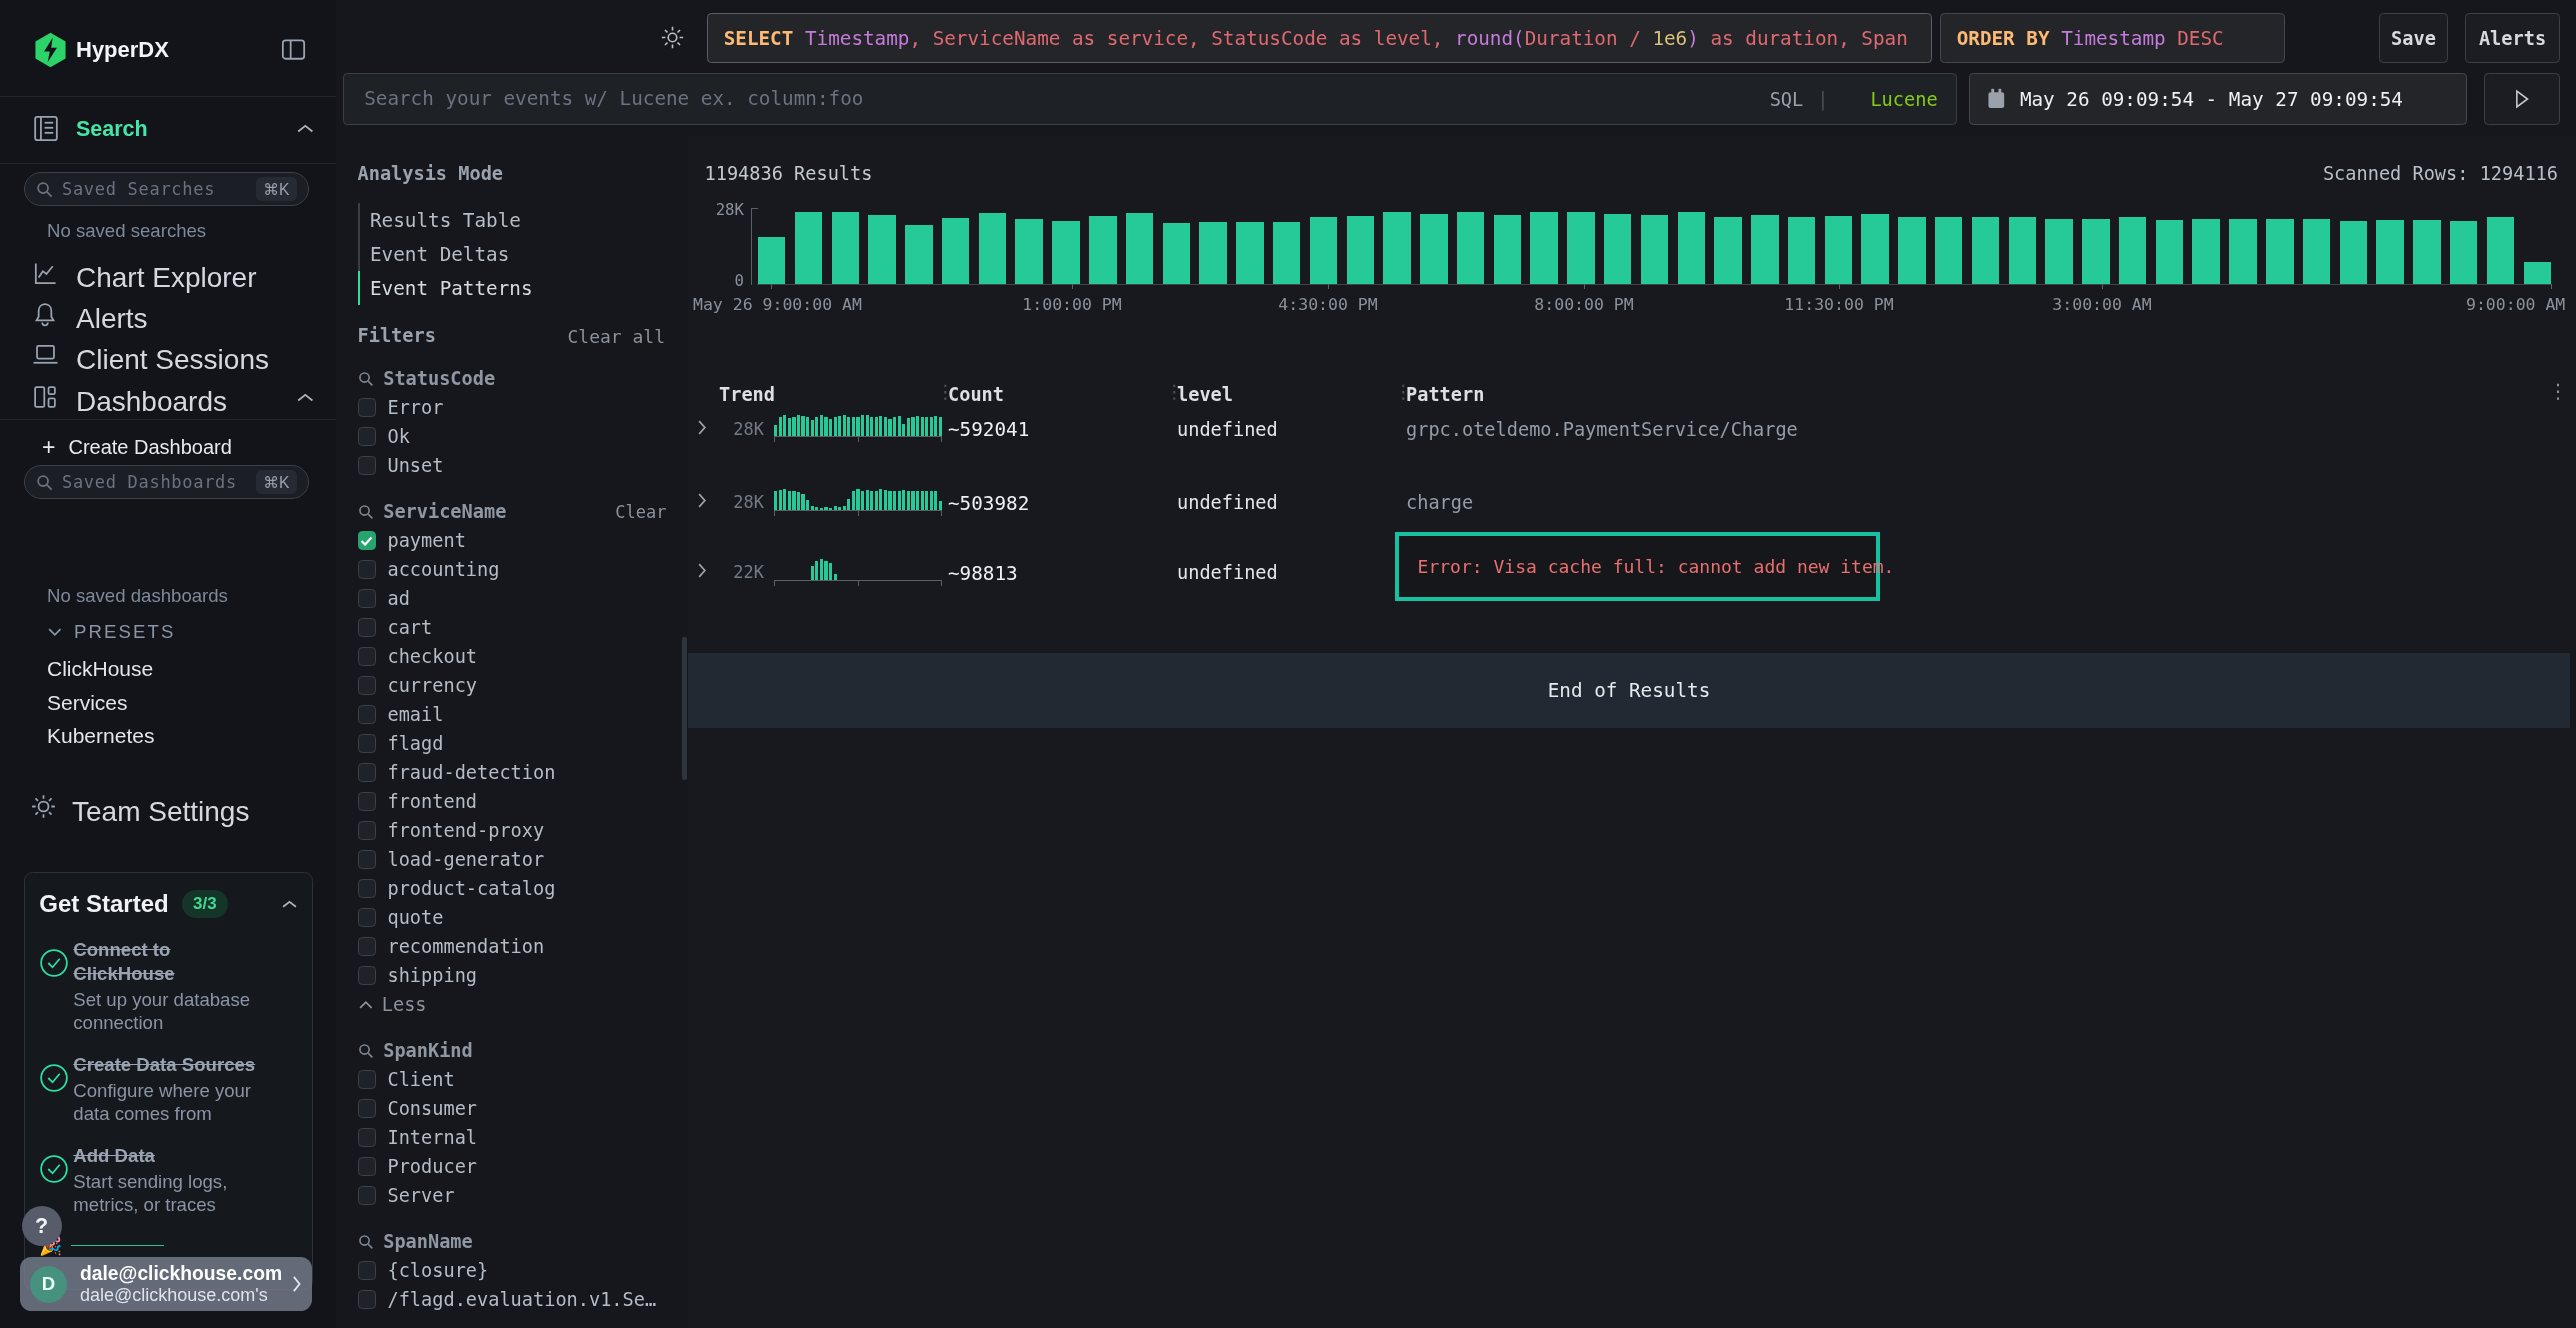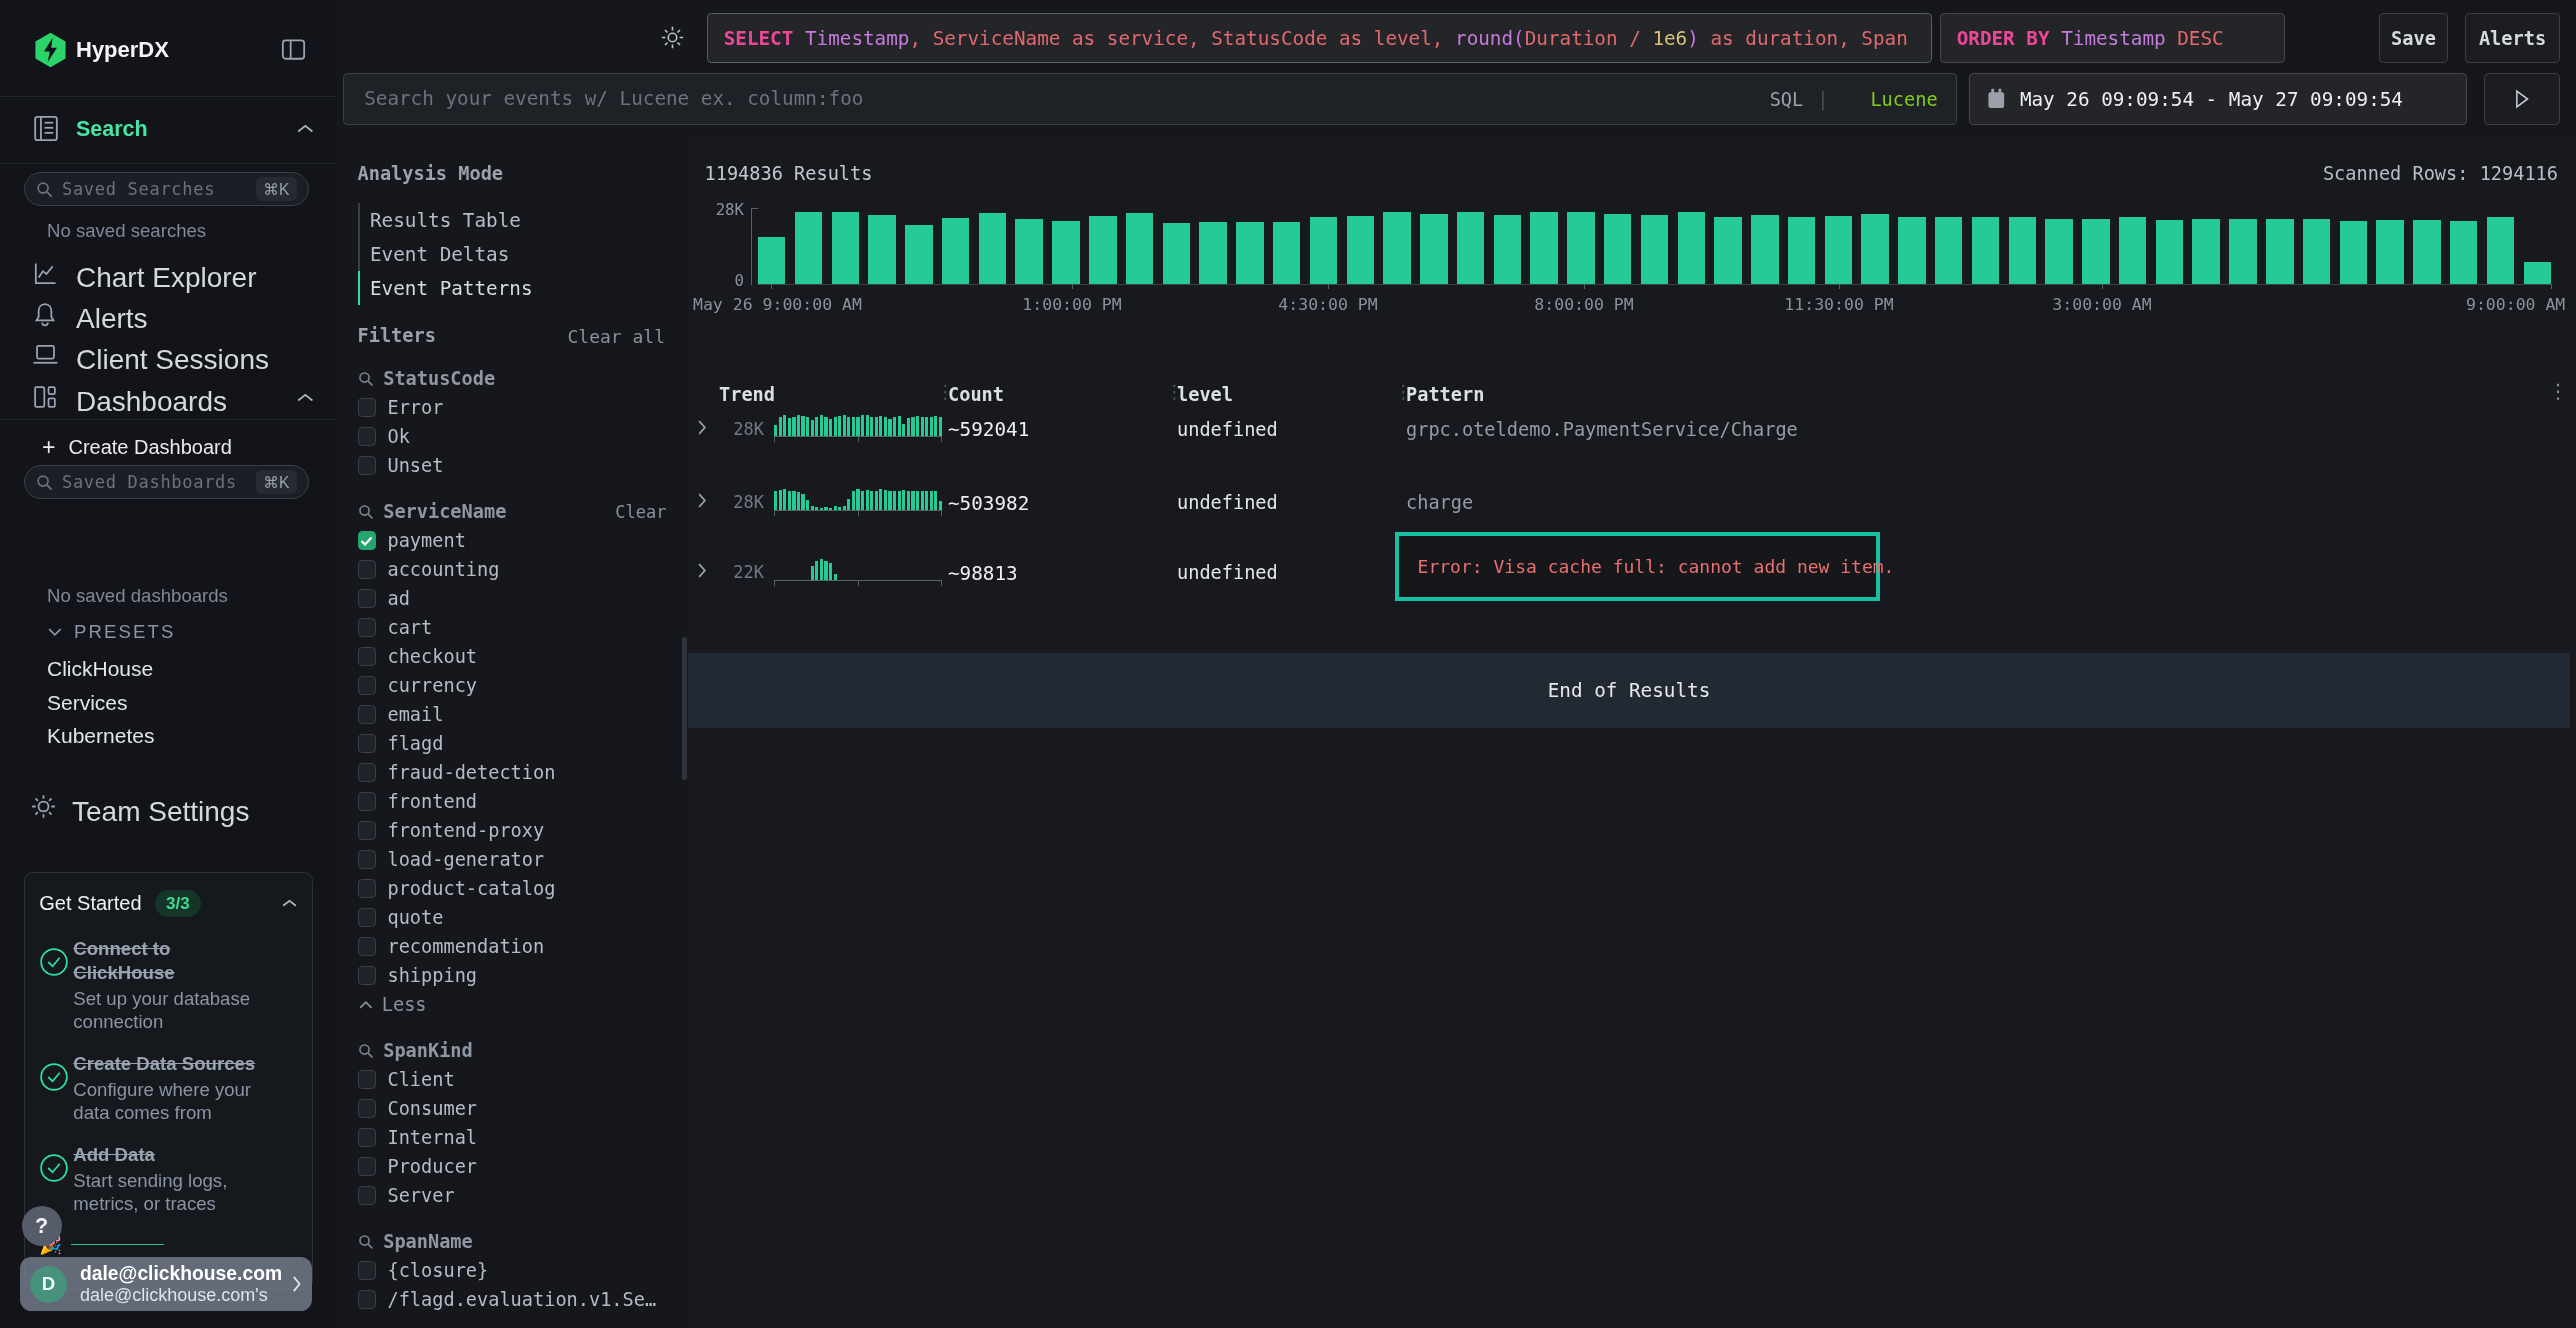--- a/index.html
+++ b/index.html
@@ -45,21 +45,21 @@
 
   
   #topbar{position:absolute;left:336px;top:0;width:2240px;height:136px;background:#15171c;
           border-bottom:0.7px solid #23272e;}
   .tb-box{position:absolute;height:50px;top:13px;background:#232529;border:0.7px solid #45484f;
           border-radius:4.3px;box-sizing:border-box;display:flex;align-items:center;overflow:hidden;}
   .tb-btn{position:absolute;height:50px;top:13px;border:0.7px solid #3c4046;border-radius:4.3px;background:#1b1d22;
           box-sizing:border-box;display:flex;align-items:center;justify-content:center;
           font-size:18.6px;font-weight:bold;color:#d6d9de;}
   .tok{font-size:19.3px;white-space:pre;}
-  .tok-kw{color:#ec4899;font-weight:bold;margin-top:36px;}
+  .tok-kw{color:#fdba74;font-weight:bold;margin-top:36px;}
   .tok-purple{color:#c57bdb;}
   .tok-salmon{color:#e0696f;}
   .tok-yellow{color:#d9c27a;}
   #search-row-input{position:absolute;left:7.2px;top:73px;width:1614px;height:52px;background:#1e2126;
           border:0.7px solid #3c4046;border-radius:4.3px;box-sizing:border-box;}
   #search-row-input input{width:1395px;height:49px;background:transparent;border:none;outline:none;
           color:#c6cad2;font-size:19.3px;font-family:"DejaVu Sans Mono",monospace;padding:0 0 0 20px;}
   #search-row-input input::placeholder{color:#6b7280;}
   .lang-toggle{position:absolute;right:18.6px;top:0;height:50px;display:flex;align-items:center;gap:14px;font-size:18.6px;}
 
@@ -235,21 +235,21 @@
     <div class="abs" style="left:30px;top:793px;">
       <svg width="27" height="27" viewBox="0 0 38 38" fill="none" stroke="#9aa3b1" stroke-width="2.5">
         <circle cx="19" cy="19" r="7"></circle>
         <path d="M19 3 L19 8 M19 30 L19 35 M3 19 L8 19 M30 19 L35 19 M7.7 7.7 L11.2 11.2 M26.8 26.8 L30.3 30.3 M30.3 7.7 L26.8 11.2 M11.2 26.8 L7.7 30.3"></path>
         </svg>
     </div>
     <div class="abs side-label" style="left:72px;top:796px;">Team Settings</div>
 
     <div class="gs-card">
       <div style="display:flex;align-items:center;gap:13px;margin-bottom:20px;">
-        <span class="sans" style="font-size:20px;font-weight:normal;color:#f0f2f5;">Get Started</span>
+        <span class="sans" style="font-size:24px;font-weight:bold;color:#f0f2f5;">Get Started</span>
         <span class="badge">3/3</span>
         <span style="margin-left:auto;">
           <svg width="17" height="10.7" viewBox="0 0 24 15" fill="none" stroke="#aeb4bd" stroke-width="2.5">
             <polyline points="3,11 12,4 21,11"></polyline>
             </svg>
         </span>
       </div>
       <div id="gs-items">
           <div class="gs-item">
             <span class="gs-check">

